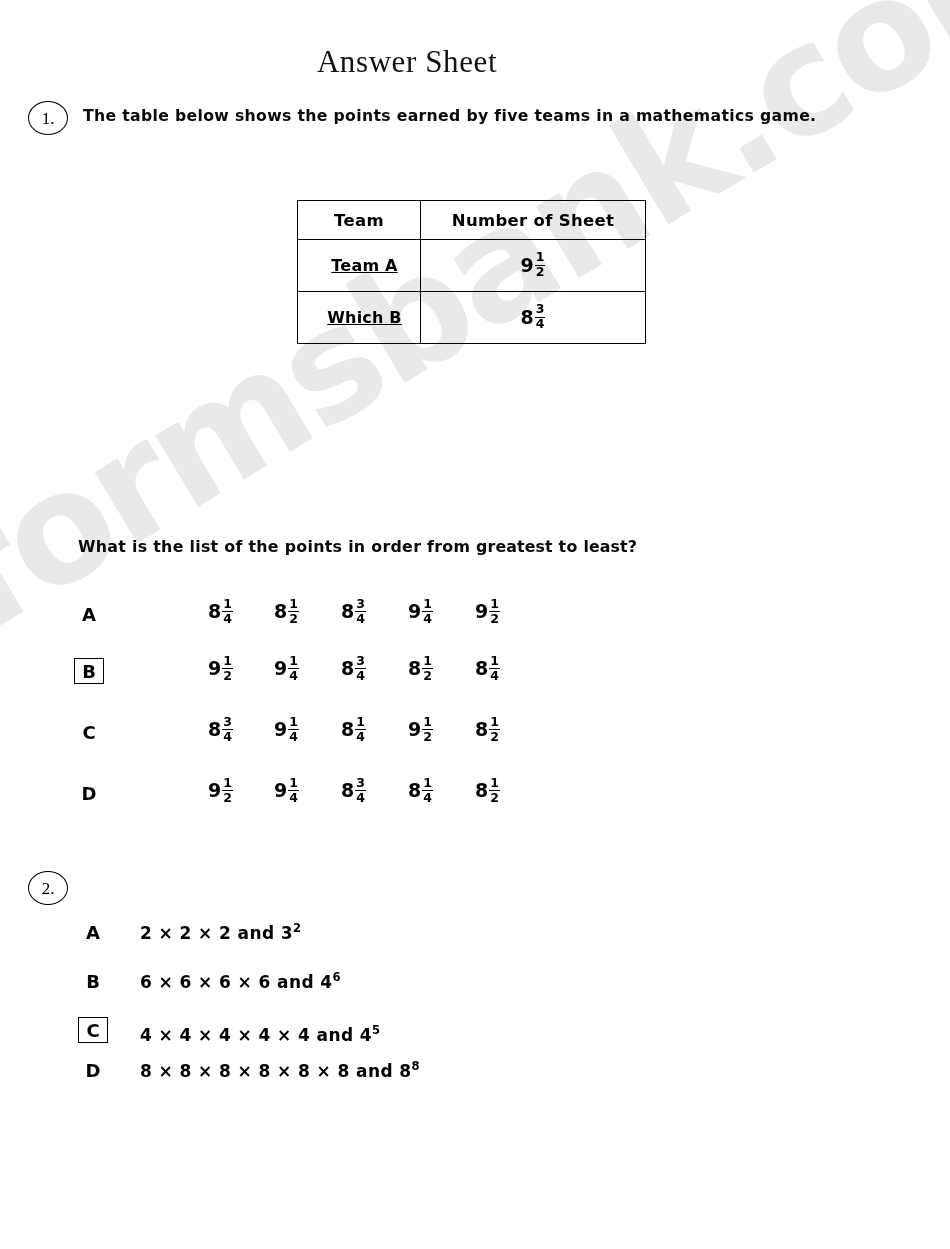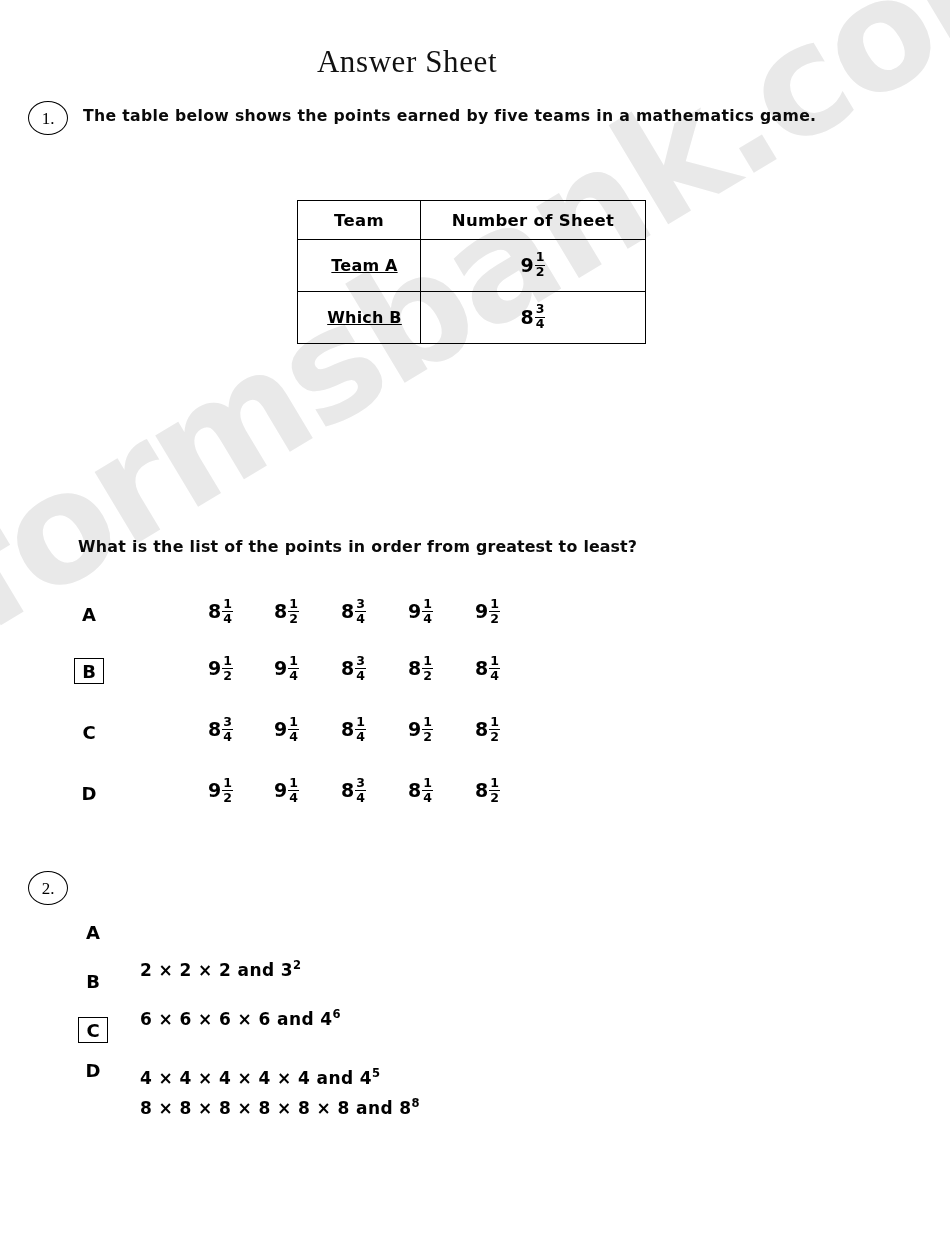--- a/index.html
+++ b/index.html
@@ -241,21 +241,20 @@
     margin-top: -3px;
   }
   .opt2-expr {
     position: absolute;
     left: 58px;
     font-family: "DejaVu Sans", sans-serif;
     font-weight: bold;
     font-size: 17px;
     letter-spacing: 0.4px;
     white-space: nowrap;
-    margin-top: 37px;
   }
   .opt2-expr sup {
     font-size: 0.68em;
     vertical-align: super;
     line-height: 0;
   }
   #q2-opt-A { left: 82px; top: 922px; }
   #q2-opt-B { left: 82px; top: 971px; }
   #q2-opt-C { left: 82px; top: 1020px; }
   #q2-opt-D { left: 82px; top: 1060px; }
@@ -472,20 +471,20 @@
   <div class="opt2-row" id="q2-opt-A">
       <span class="opt2-letter" style="left: 0px; top: 0px;">A</span>
       <span class="opt2-expr" style="top: 1px;">2 × 2 × 2 and 3<sup>2</sup></span>
     </div>
   <div class="opt2-row" id="q2-opt-B">
       <span class="opt2-letter" style="left: 0px; top: 0px;">B</span>
       <span class="opt2-expr" style="top: 1px;">6 × 6 × 6 × 6 and 4<sup>6</sup></span>
     </div>
   <div class="opt2-row" id="q2-opt-C">
       <span class="opt2-letter boxed" style="left: 0px; top: 0px;">C</span>
-      <span class="opt2-expr" style="top: 11px;">4 × 4 × 4 × 4 × 4 and 4<sup>5</sup></span>
+      <span class="opt2-expr" style="top: 5px;">4 × 4 × 4 × 4 × 4 and 4<sup>5</sup></span>
     </div>
   <div class="opt2-row" id="q2-opt-D">
       <span class="opt2-letter" style="left: 0px; top: 0px;">D</span>
       <span class="opt2-expr" style="top: 1px;">8 × 8 × 8 × 8 × 8 × 8 and 8<sup>8</sup></span>
     </div>
 
 </div>
 
 </body></html>

